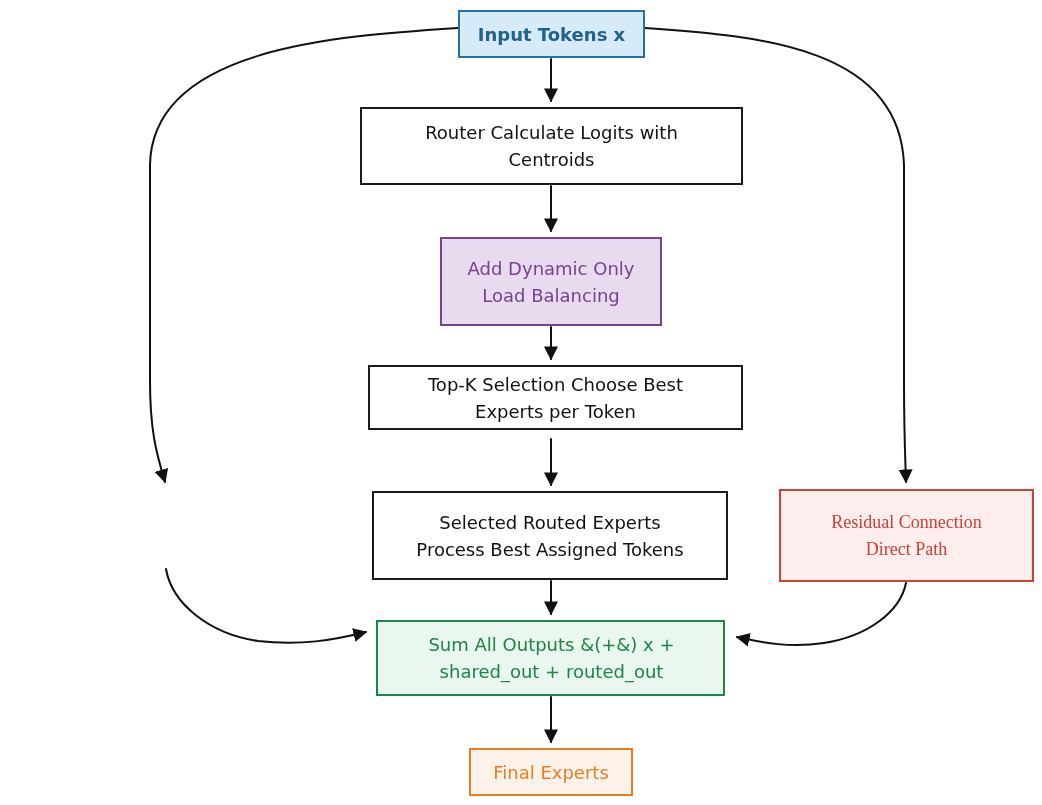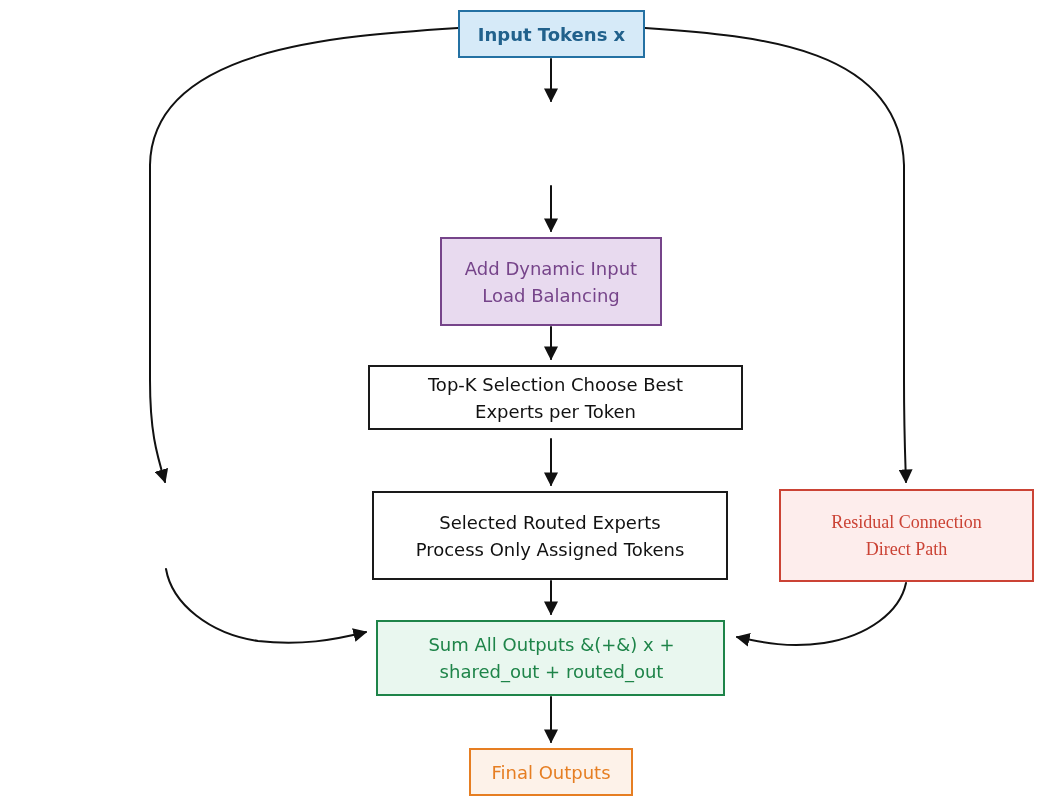--- a/index.html
+++ b/index.html
@@ -60,44 +60,48 @@
     <path class="edge" d="M 166 569 C 172 604, 210 634, 258 641 C 300 646, 334 640, 366 632" marker-end="url(#arrow)"></path>
     <path class="edge" d="M 551 581 L 551 614" marker-end="url(#arrow)"></path>
     <path class="edge" d="M 906 583 C 900 612, 868 636, 824 643 C 790 648, 764 643, 737 637" marker-end="url(#arrow)"></path>
     <path class="edge" d="M 551 697 L 551 742" marker-end="url(#arrow)"></path>
   </svg>
 
   <div class="node blue" style="left:458px; top:10px; width:187px; height:48px;font-weight:bold;">
     <span>Input Tokens x</span>
   </div>
 
+  <div class="node" style="left:360px; top:107px; width:383px; height:78px;">
+    <span>Router Calculate Logits with
+Centroids</span>
+  </div>
 
   <div class="node purple" style="left:440px; top:237px; width:222px; height:89px;">
-    <span>Add Dynamic Input
+    <span>Add Dynamic Only
 Load Balancing</span>
   </div>
 
   <div class="node" style="left:368px; top:365px; width:375px; height:65px;">
     <span>Top-K Selection Choose Best
 Experts per Token</span>
   </div>
 
 
   <div class="node" style="left:372px; top:491px; width:356px; height:89px;">
     <span>Selected Routed Experts
-Process Only Assigned Tokens</span>
+Process Best Assigned Tokens</span>
   </div>
 
   <div class="node red" style="left:779px; top:489px; width:255px; height:93px;">
     <span>Residual Connection
 Direct Path</span>
   </div>
 
   <div class="node green" style="left:376px; top:620px; width:349px; height:76px;">
     <span>Sum All Outputs &amp;(+&amp;) x +
 shared_out + routed_out</span>
   </div>
 
   <div class="node orange" style="left:469px; top:748px; width:164px; height:48px;">
-    <span>Final Outputs</span>
+    <span>Final Experts</span>
   </div>
 
 </div>
 
 </body></html>

